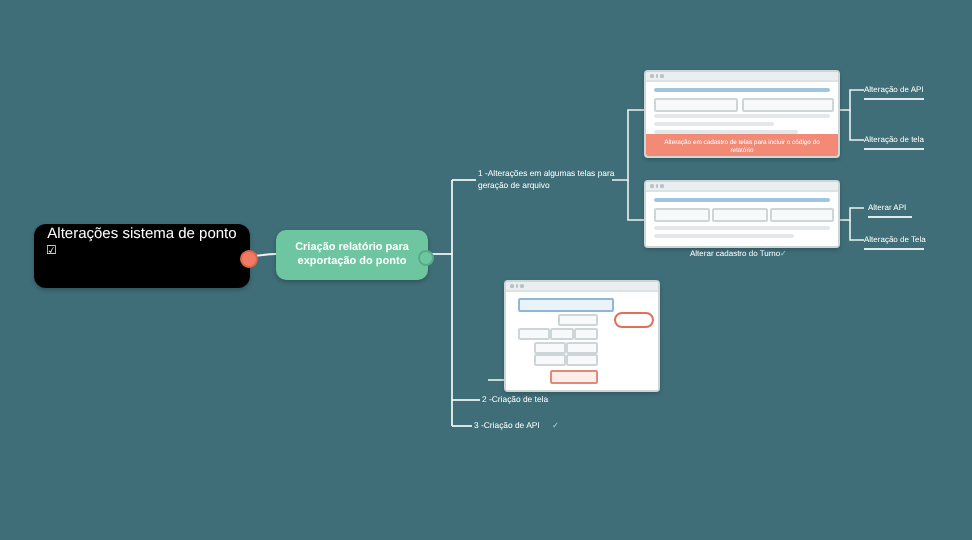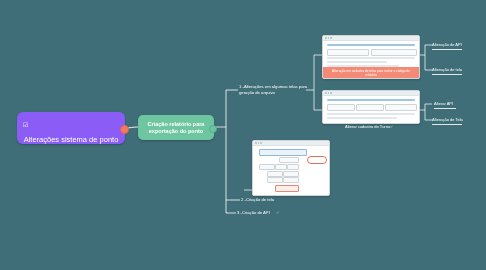--- a/index.html
+++ b/index.html
@@ -31,24 +31,24 @@
     position: absolute;
     box-sizing: border-box;
   }
 
   
   .root {
     left: 17px;
     top: 112px;
     width: 108px;
     height: 32px;
-    background: #8b5cf6;
+    background: #000000;
     border-radius: 6px;
     display: flex;
-    align-items: flex-end;
+    align-items: flex-start;
     padding: 0 6px;
     box-shadow: 0 1px 2px rgba(0,0,0,0.25);
   }
   .root .label {
     color: #ffffff;
     font-size: 7.5px;
     line-height: 9px;
     text-align: center;
     width: 100%;
     font-weight: 400;

